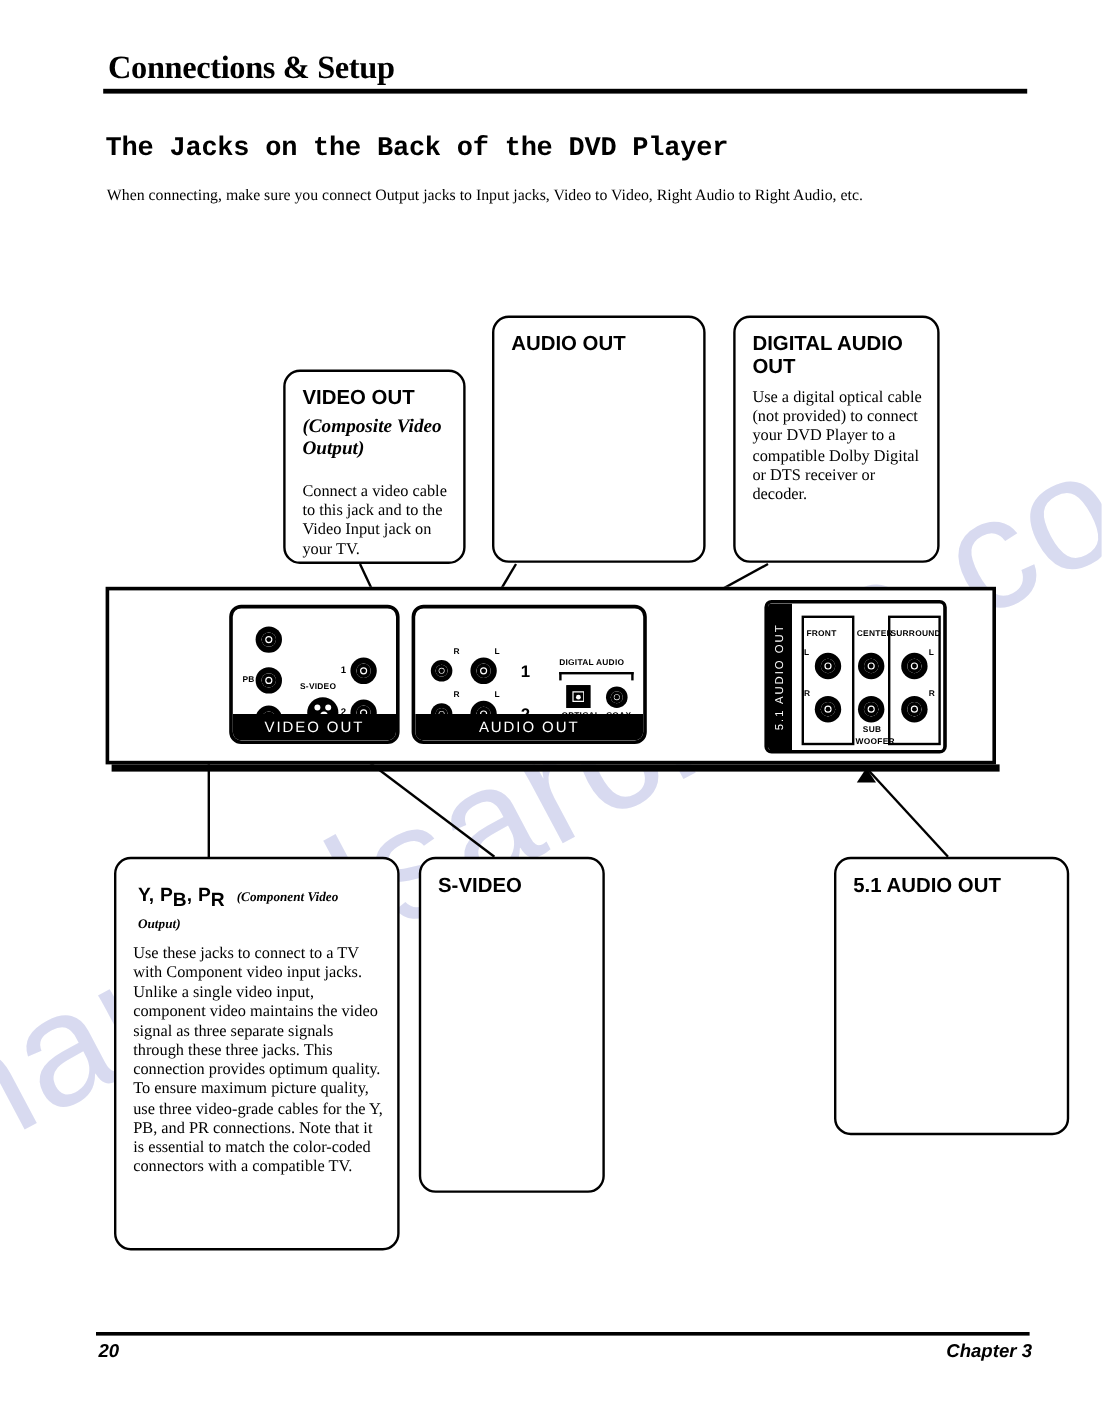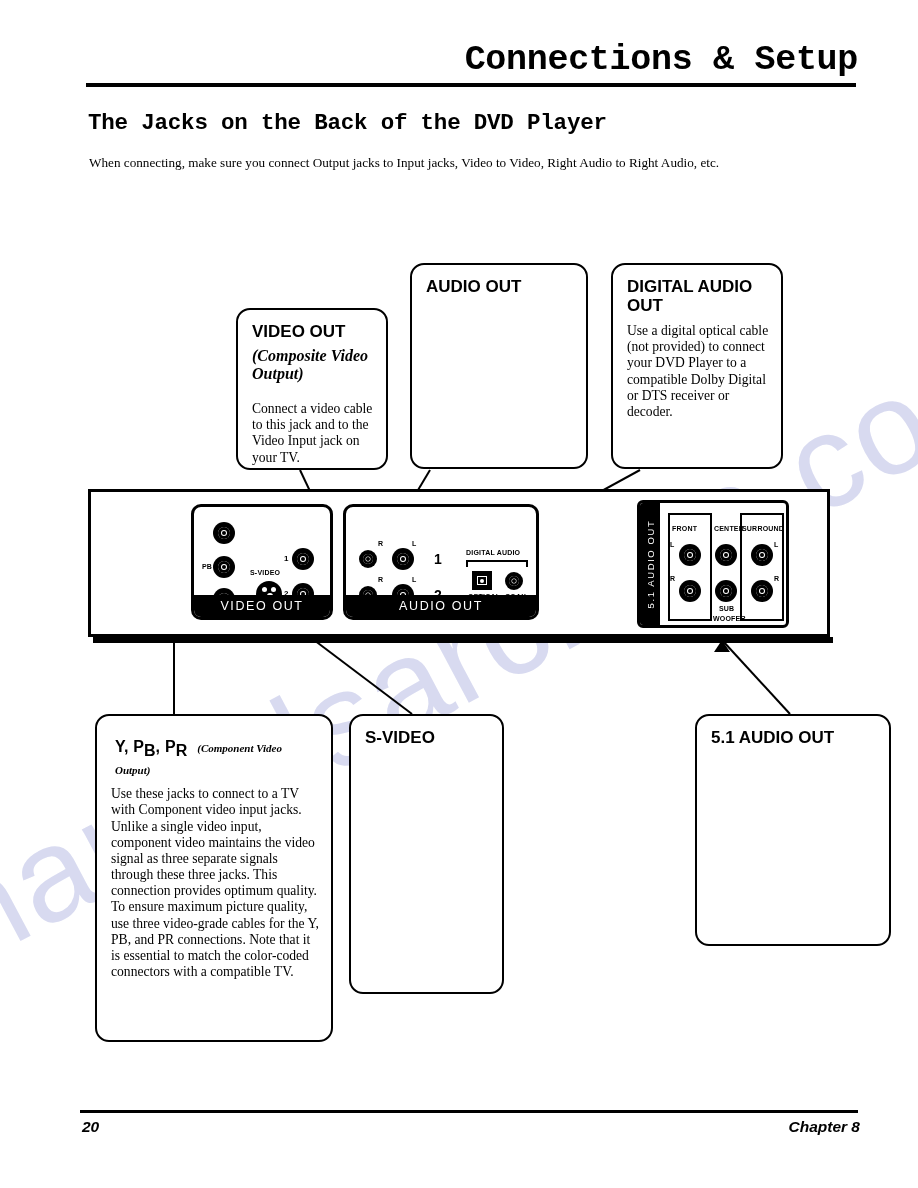--- a/index.html
+++ b/index.html
@@ -20,23 +20,23 @@
   }
 
   .layer{position:absolute;left:0;top:0;width:918px;height:1188px;z-index:2;}
   #lines{z-index:1;}
 
   
   #chapter-header{
     position:absolute; left:88px; top:42px; width:770px; z-index:3;
   }
   #chapter-header .title{
-    font-family:Liberation Mono, monospace;
-    font-weight:bold; font-size:35px; letter-spacing:-.3px;
-    line-height:1.05; margin:0 0 4px 2px;text-align:right;
+    font-family:Liberation Serif, serif;
+    font-weight:bold; font-size:27px; letter-spacing:-.3px;
+    line-height:1.05; margin:0 0 4px 2px;
   }
   #chapter-header .rule{
     height:4px; background:#000; width:770px; margin-left:-2px;
   }
 
   #page-title{
     position:absolute; left:88px; top:110px; z-index:3;
     font-family:Liberation Mono, monospace;
     font-weight:bold; font-size:22.5px; letter-spacing:-.2px;
   }
@@ -379,13 +379,13 @@
 <div class="callout" id="co-svideo">
   <div class="hd">S-VIDEO</div>
 </div>
 
 <div class="callout" id="co-51">
   <div class="hd">5.1 AUDIO OUT</div>
 </div>
 
 <div id="footer-rule"></div>
 <div id="page-num">20</div>
-<div id="chapter-label">Chapter 8</div>
+<div id="chapter-label">Chapter 3</div>
 
 </body></html>

